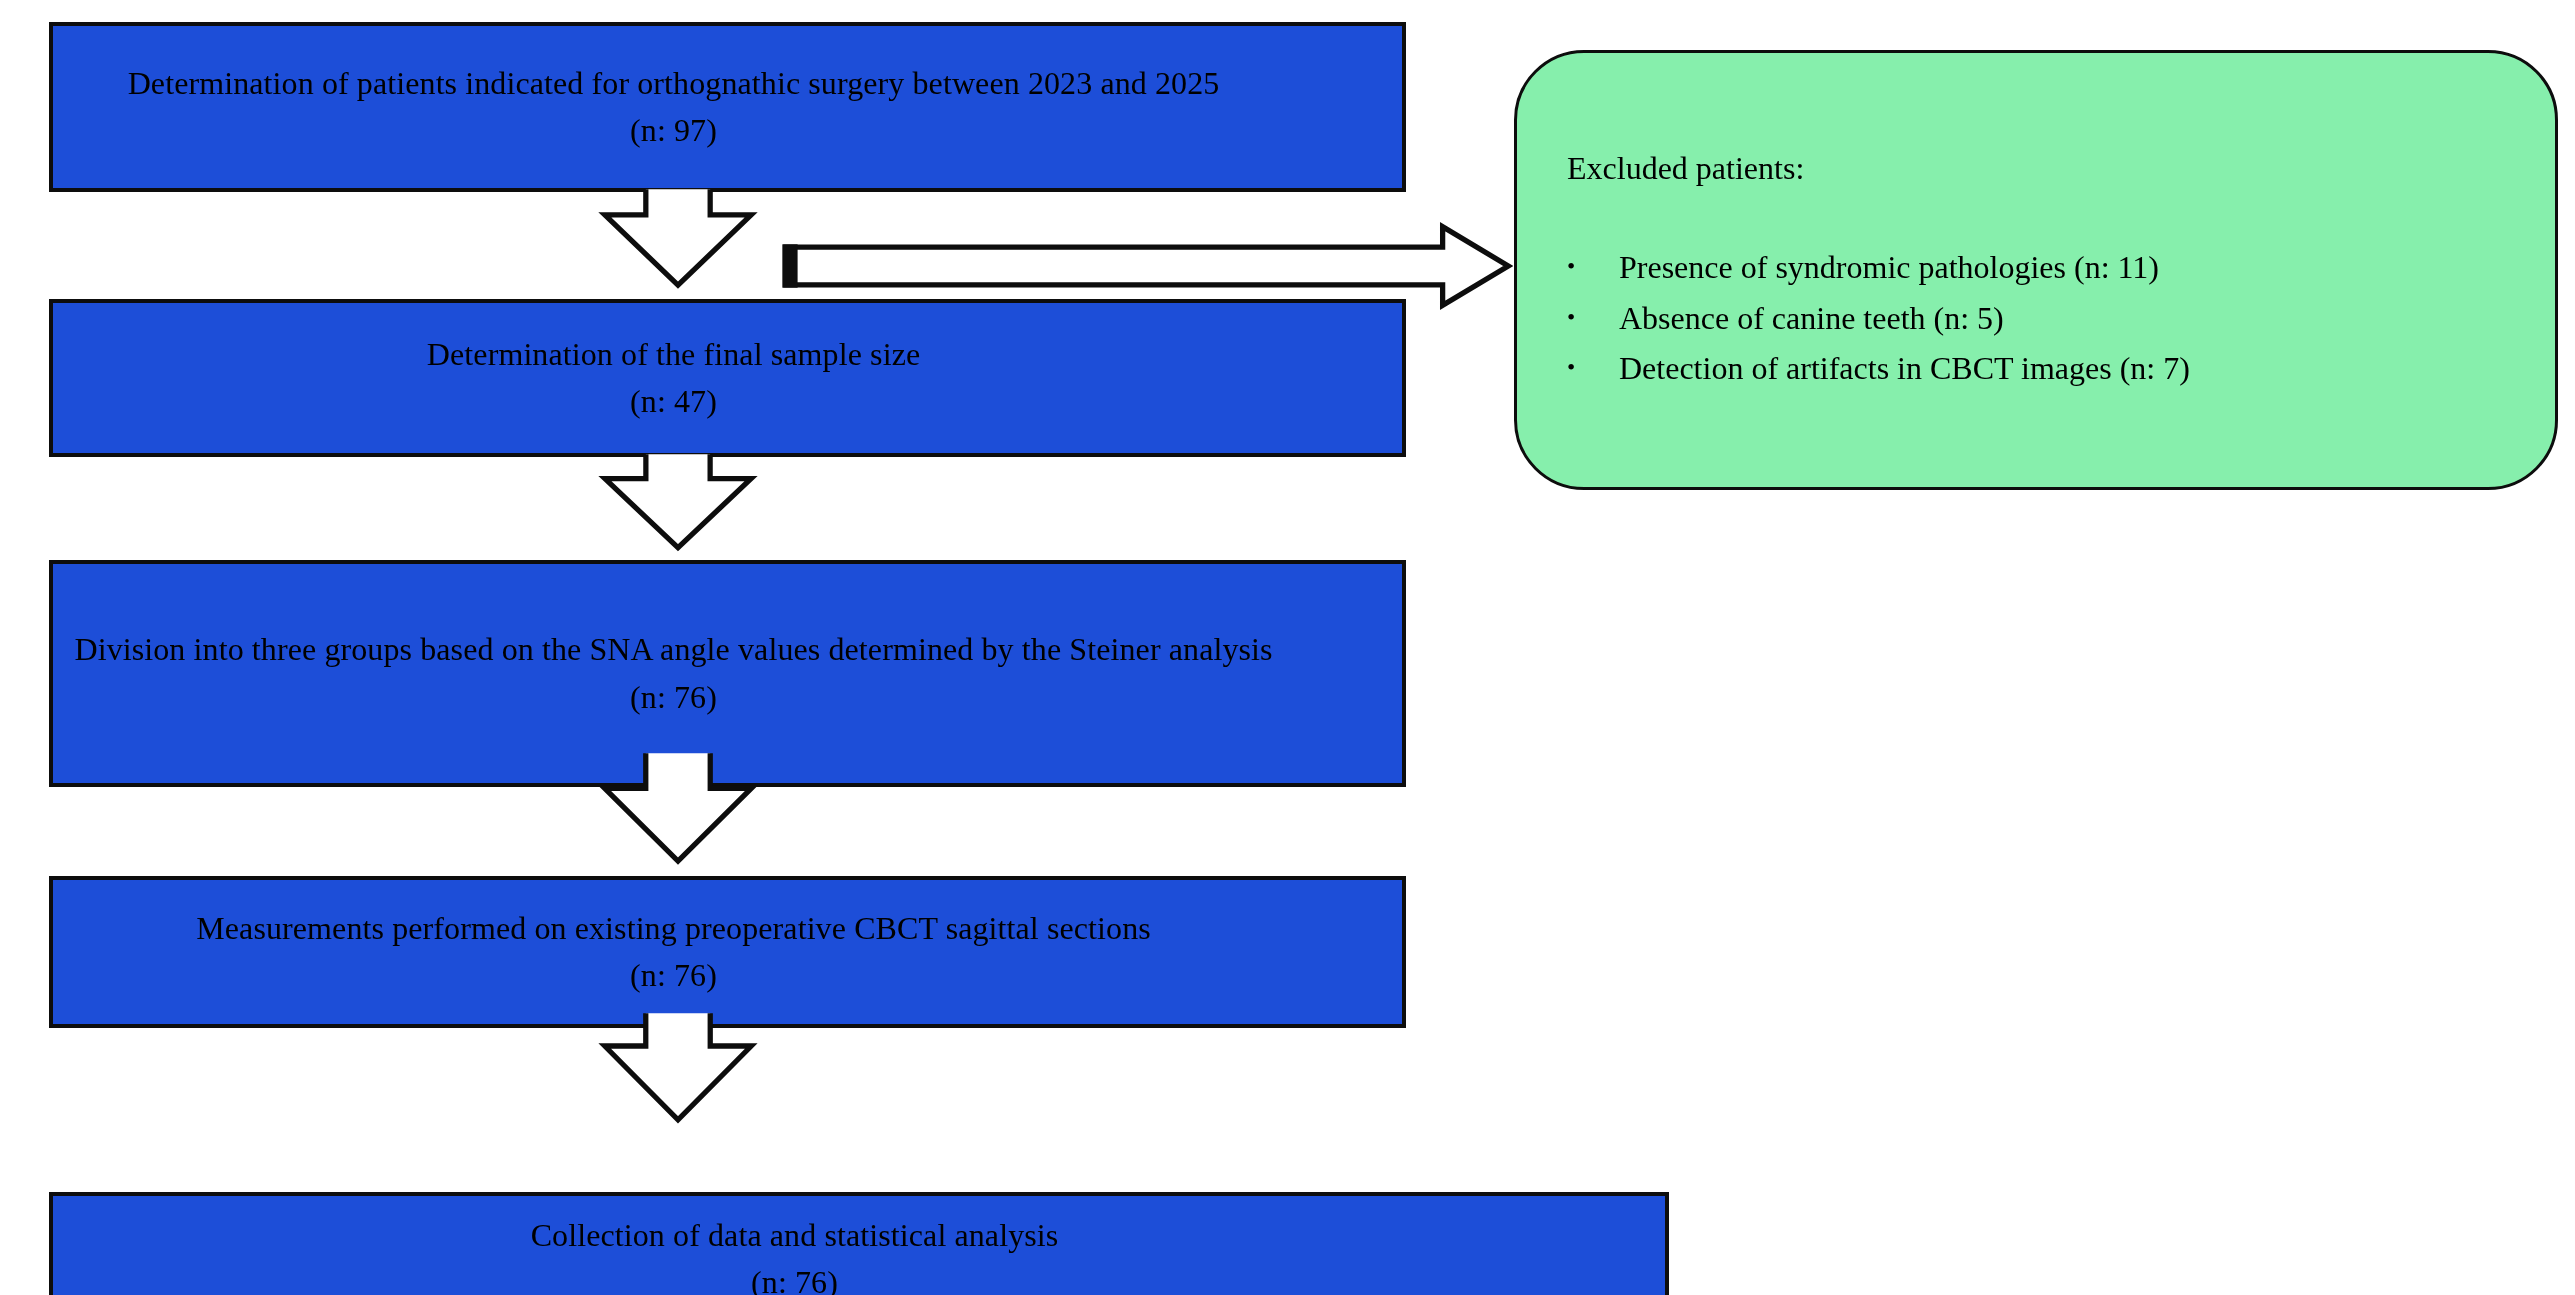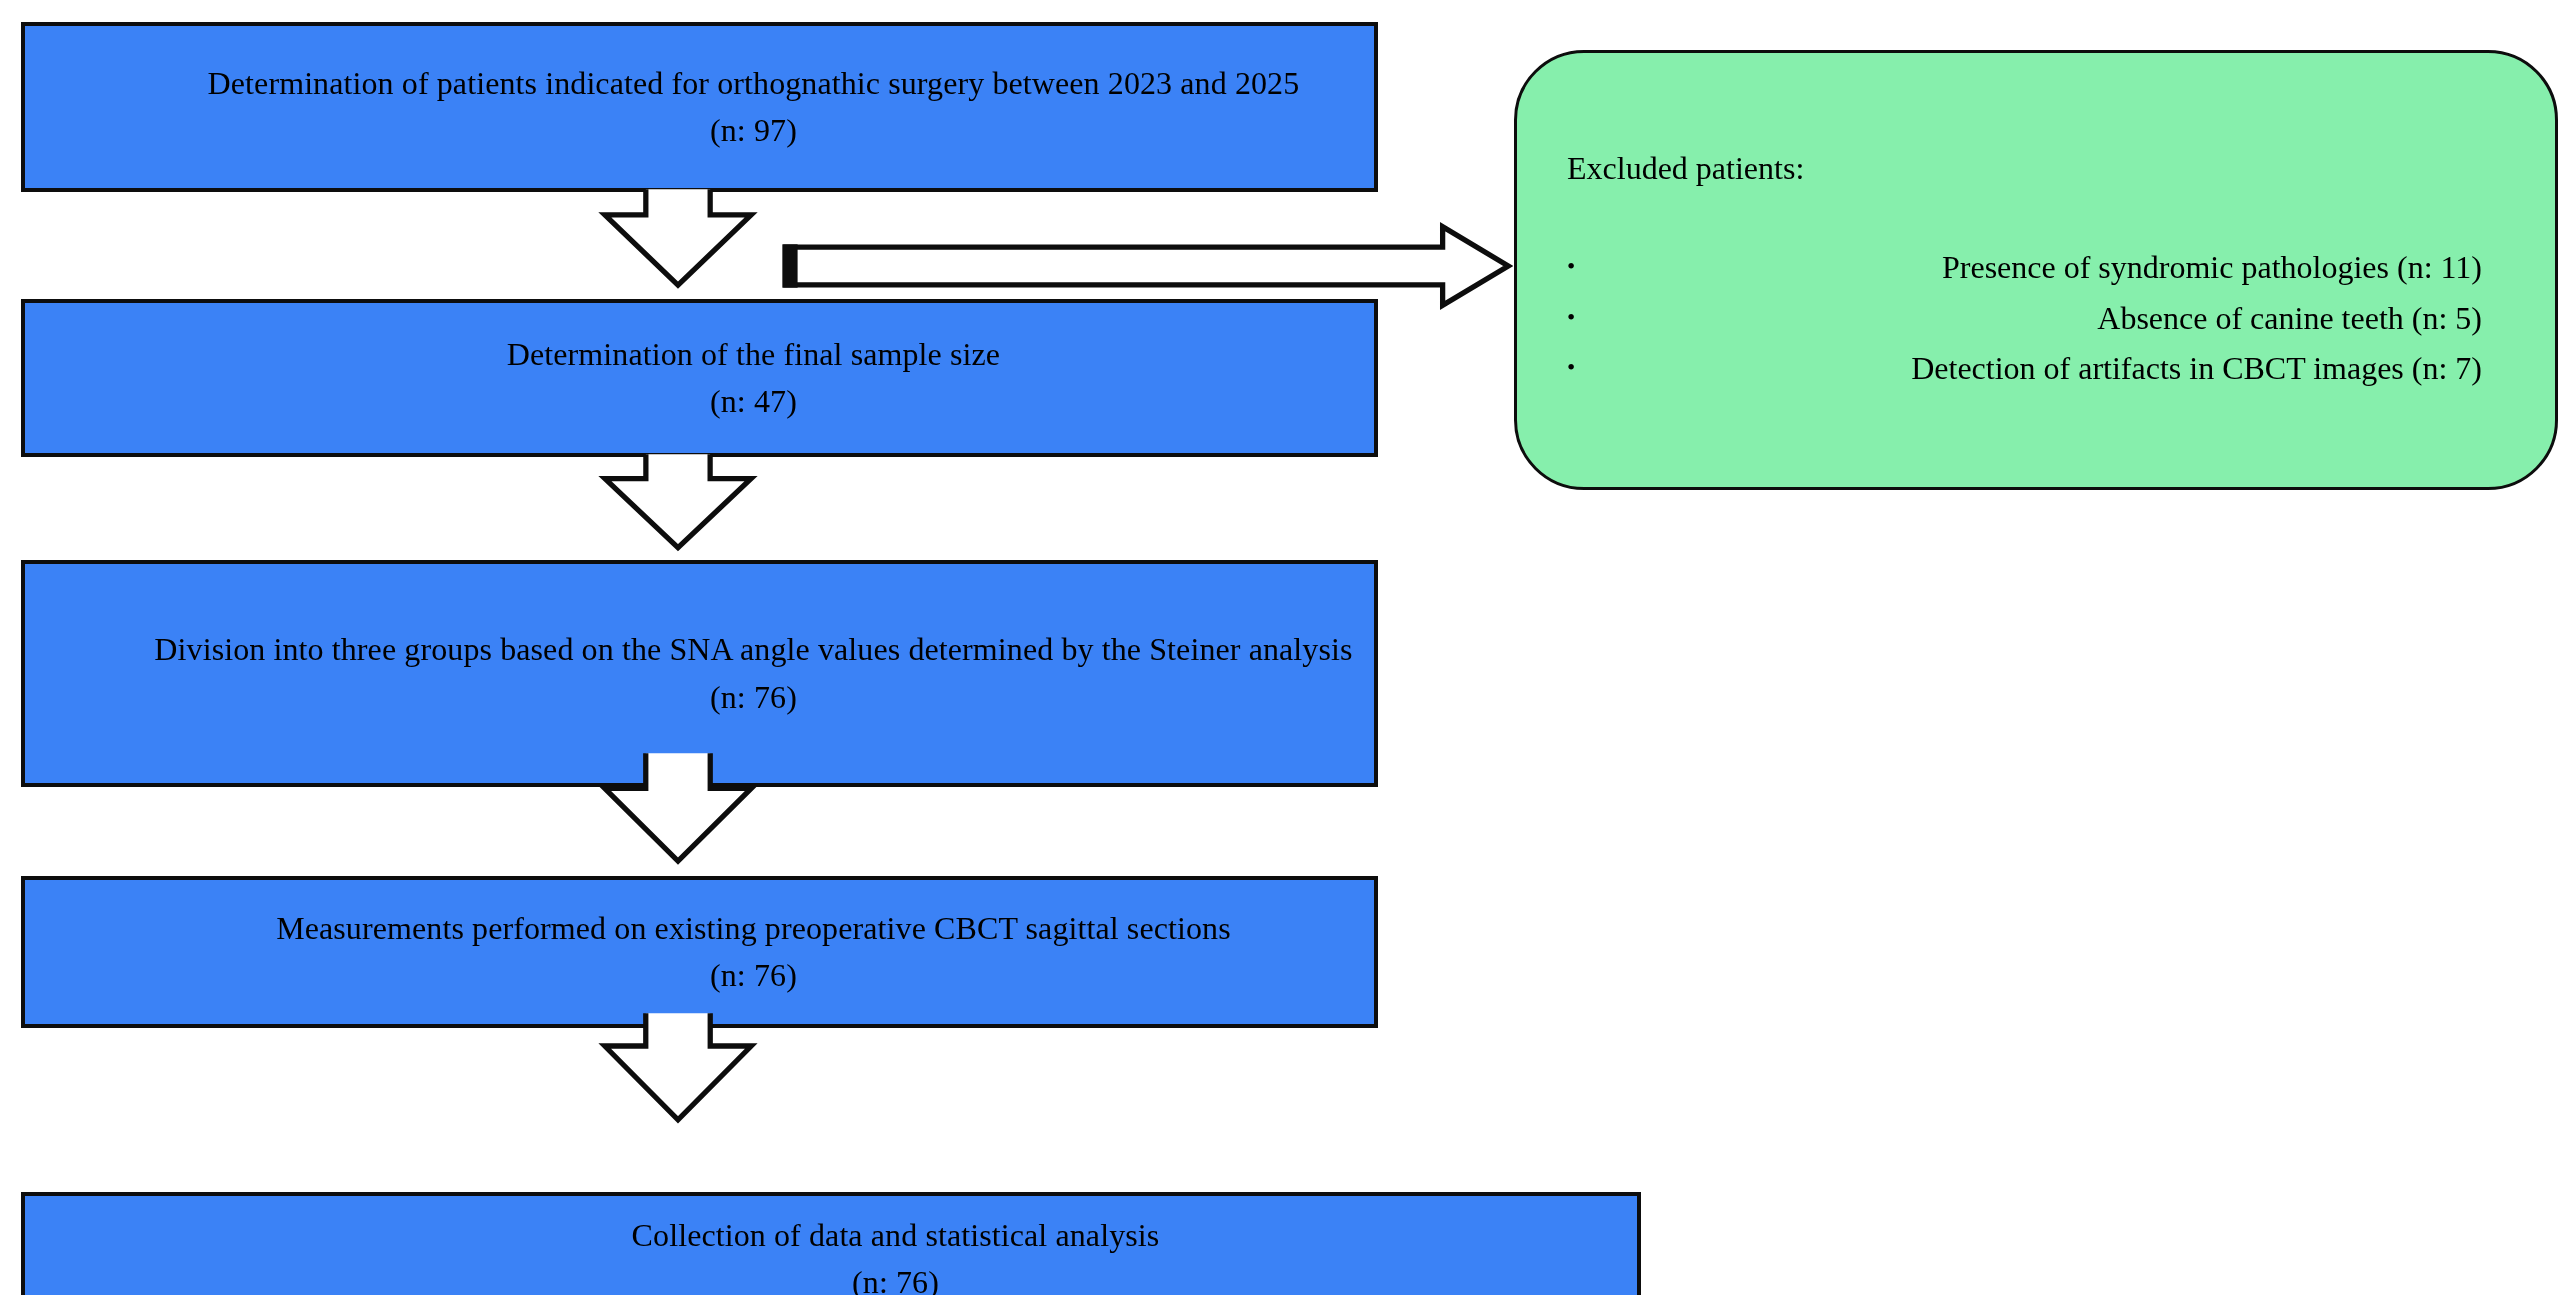--- a/index.html
+++ b/index.html
@@ -18,25 +18,26 @@
     height: 1296px;
     background: #ffffff;
     overflow: hidden;
   }
 
   
   .proc-box {
     position: absolute;
     box-sizing: border-box;
     border: 4.1px solid #0d0d0d;
-    background: #3b82f6;
+    background: #1d4ed8;
     display: flex;
     align-items: center;
-    justify-content: flex-end;
+    justify-content: flex-start;
     text-align: center;
+    margin-left: 28px;
   }
   .proc-box .box-text {
     display: block;
     width: 92%;
     font-size: 32px;
     line-height: 1.48;
     letter-spacing: 0.1px;
     white-space: pre-line;
   }
 
@@ -71,21 +72,20 @@
   }
   .bullet-dot {
     width: 52px;
     flex: 0 0 52px;
     font-size: 23.5px;
     line-height: 1.55;
   }
   .bullet-text {
     flex: 1 1 auto;
     white-space: nowrap;
-    text-align: right;
   }
 
   
   .conn {
     position: absolute;
   }
   .conn svg { display: block; }
 </style>
 </head>
 <body>

